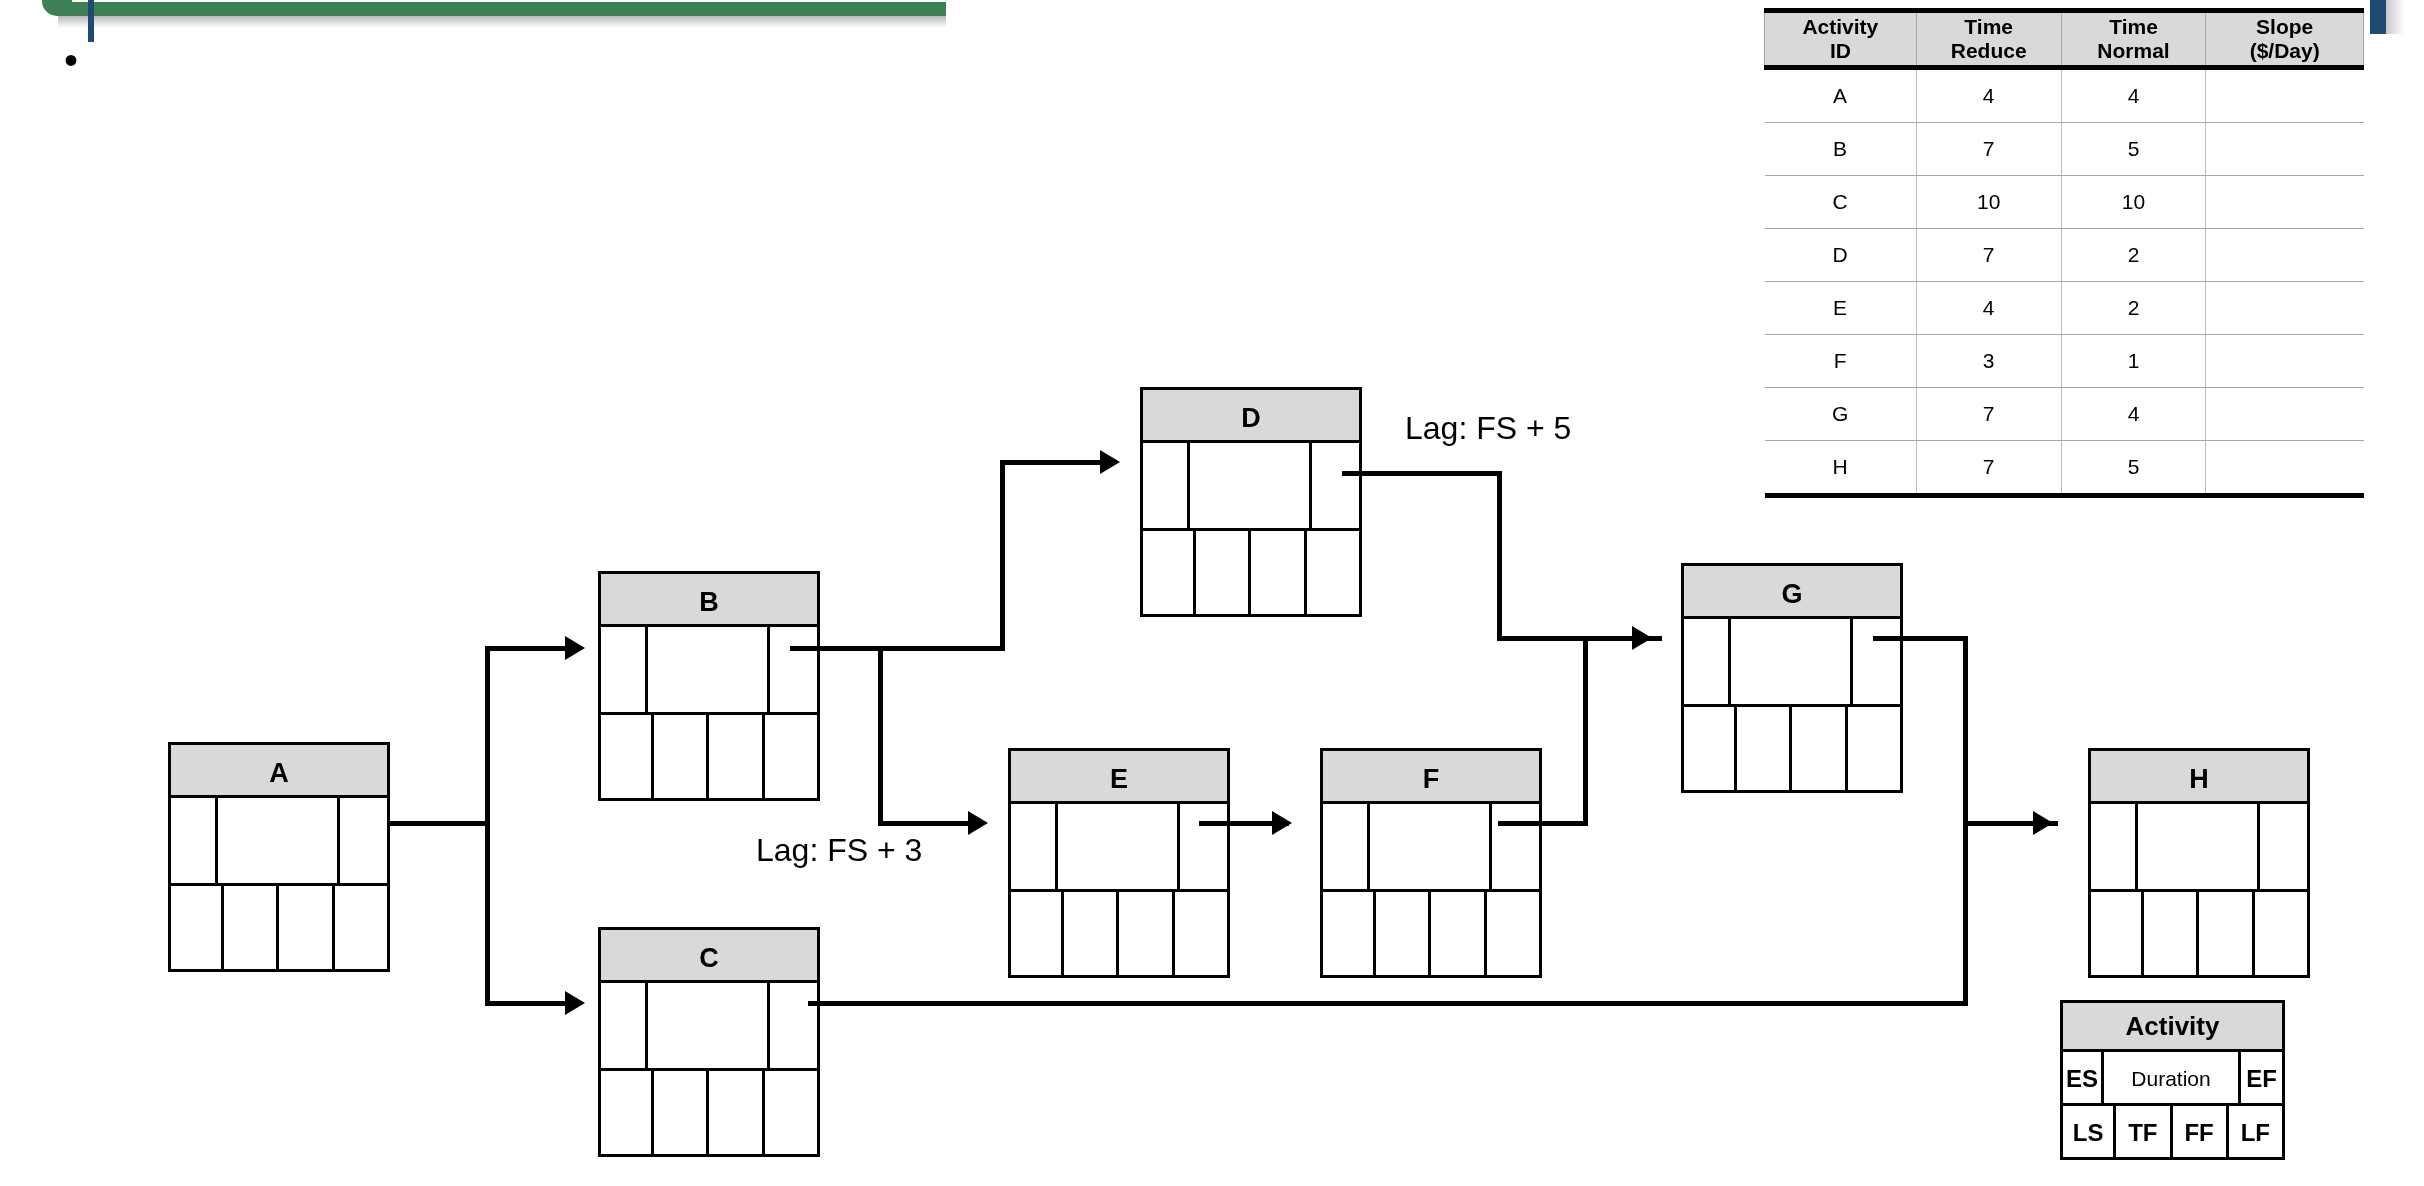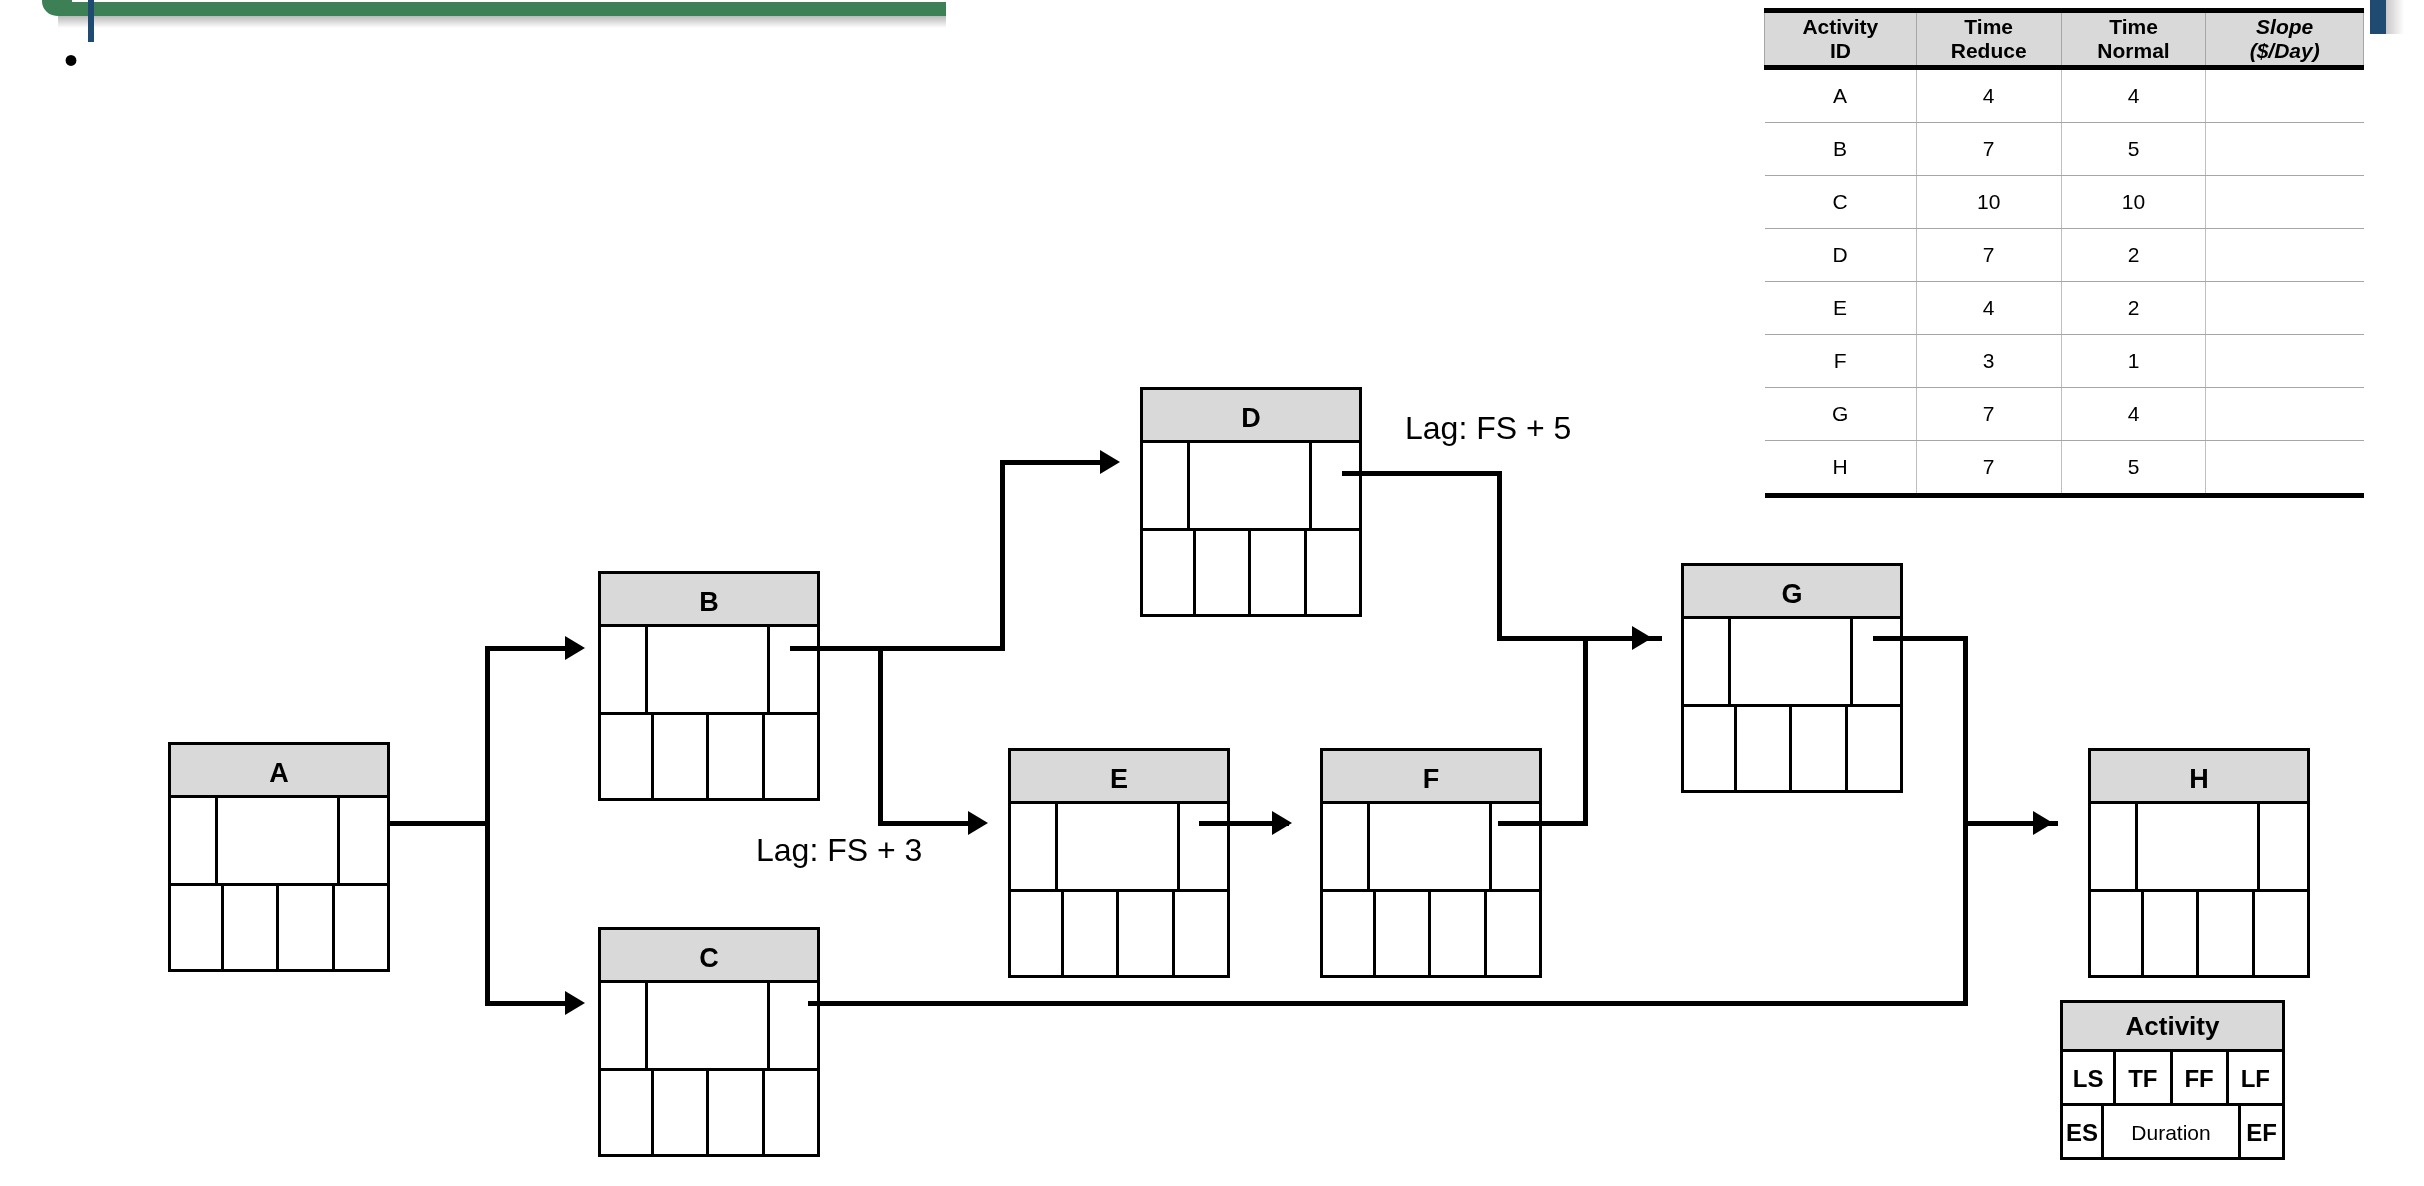--- a/index.html
+++ b/index.html
@@ -30,21 +30,21 @@
   #crash-table{position:absolute;left:1764px;top:8px;width:600px;
      border-collapse:collapse;font-size:21px;}
   #crash-table th,#crash-table td{border:1px solid #a6a6a6;text-align:center;
      padding:0;height:52px;}
   #crash-table thead th{background:#d9d9d9;font-weight:bold;line-height:1.15;
      border-top:5px solid #000;border-bottom:5px solid #000;}
   #crash-table tbody tr:last-child td{border-bottom:5px solid #000;}
   #crash-table th:first-child,#crash-table td:first-child{width:152px;}
   #crash-table th:nth-child(2),#crash-table td:nth-child(2){width:145px;}
   #crash-table th:nth-child(3),#crash-table td:nth-child(3){width:145px;}
-  #crash-table th:nth-child(4),#crash-table td:nth-child(4){width:158px;font-style:italic;}
+  #crash-table th:nth-child(4),#crash-table td:nth-child(4){width:158px;}
   #crash-table tbody td{border-left:none;border-right:1px solid #bfbfbf;}
   #crash-table tbody td:last-child{border-right:none;}
 
   
   #legend{position:absolute;left:2060px;top:1000px;width:225px;}
   #legend .lg-title{border:3px solid #000;background:#d9d9d9;
       font-weight:bold;font-size:26px;text-align:center;height:46px;
       line-height:46px;}
   #legend .lg-row{display:flex;}
   #legend .lg-cell{border:3px solid #000;border-top:none;
@@ -158,31 +158,31 @@
         <td>H</td>
         <td>7</td>
         <td>5</td>
         <td></td>
       </tr>
     </tbody>
 </table>
 
 <div id="legend">
   <div class="lg-title">Activity</div>
+  <div class="lg-row lg-row1">
+    <div class="lg-cell lg-es">ES</div>
+    <div class="lg-cell lg-dur">Duration</div>
+    <div class="lg-cell lg-ef">EF</div>
+  </div>
   <div class="lg-row lg-row2">
     <div class="lg-cell">LS</div>
     <div class="lg-cell">TF</div>
     <div class="lg-cell">FF</div>
     <div class="lg-cell">LF</div>
   </div>
-  <div class="lg-row lg-row1">
-    <div class="lg-cell lg-es">ES</div>
-    <div class="lg-cell lg-dur">Duration</div>
-    <div class="lg-cell lg-ef">EF</div>
-  </div>
 </div>
 
 <div class="h-line" style="left:390px;top:821px;width:100px;"></div>
 <div class="v-line" style="left:485px;top:646px;height:360px;"></div>
 
 <div class="h-line" style="left:485px;top:646px;width:85px;"></div>
 <div class="arrow" style="left:565px;top:636px;"></div>
 
 <div class="h-line" style="left:485px;top:1001px;width:85px;"></div>
 <div class="arrow" style="left:565px;top:991px;"></div>

